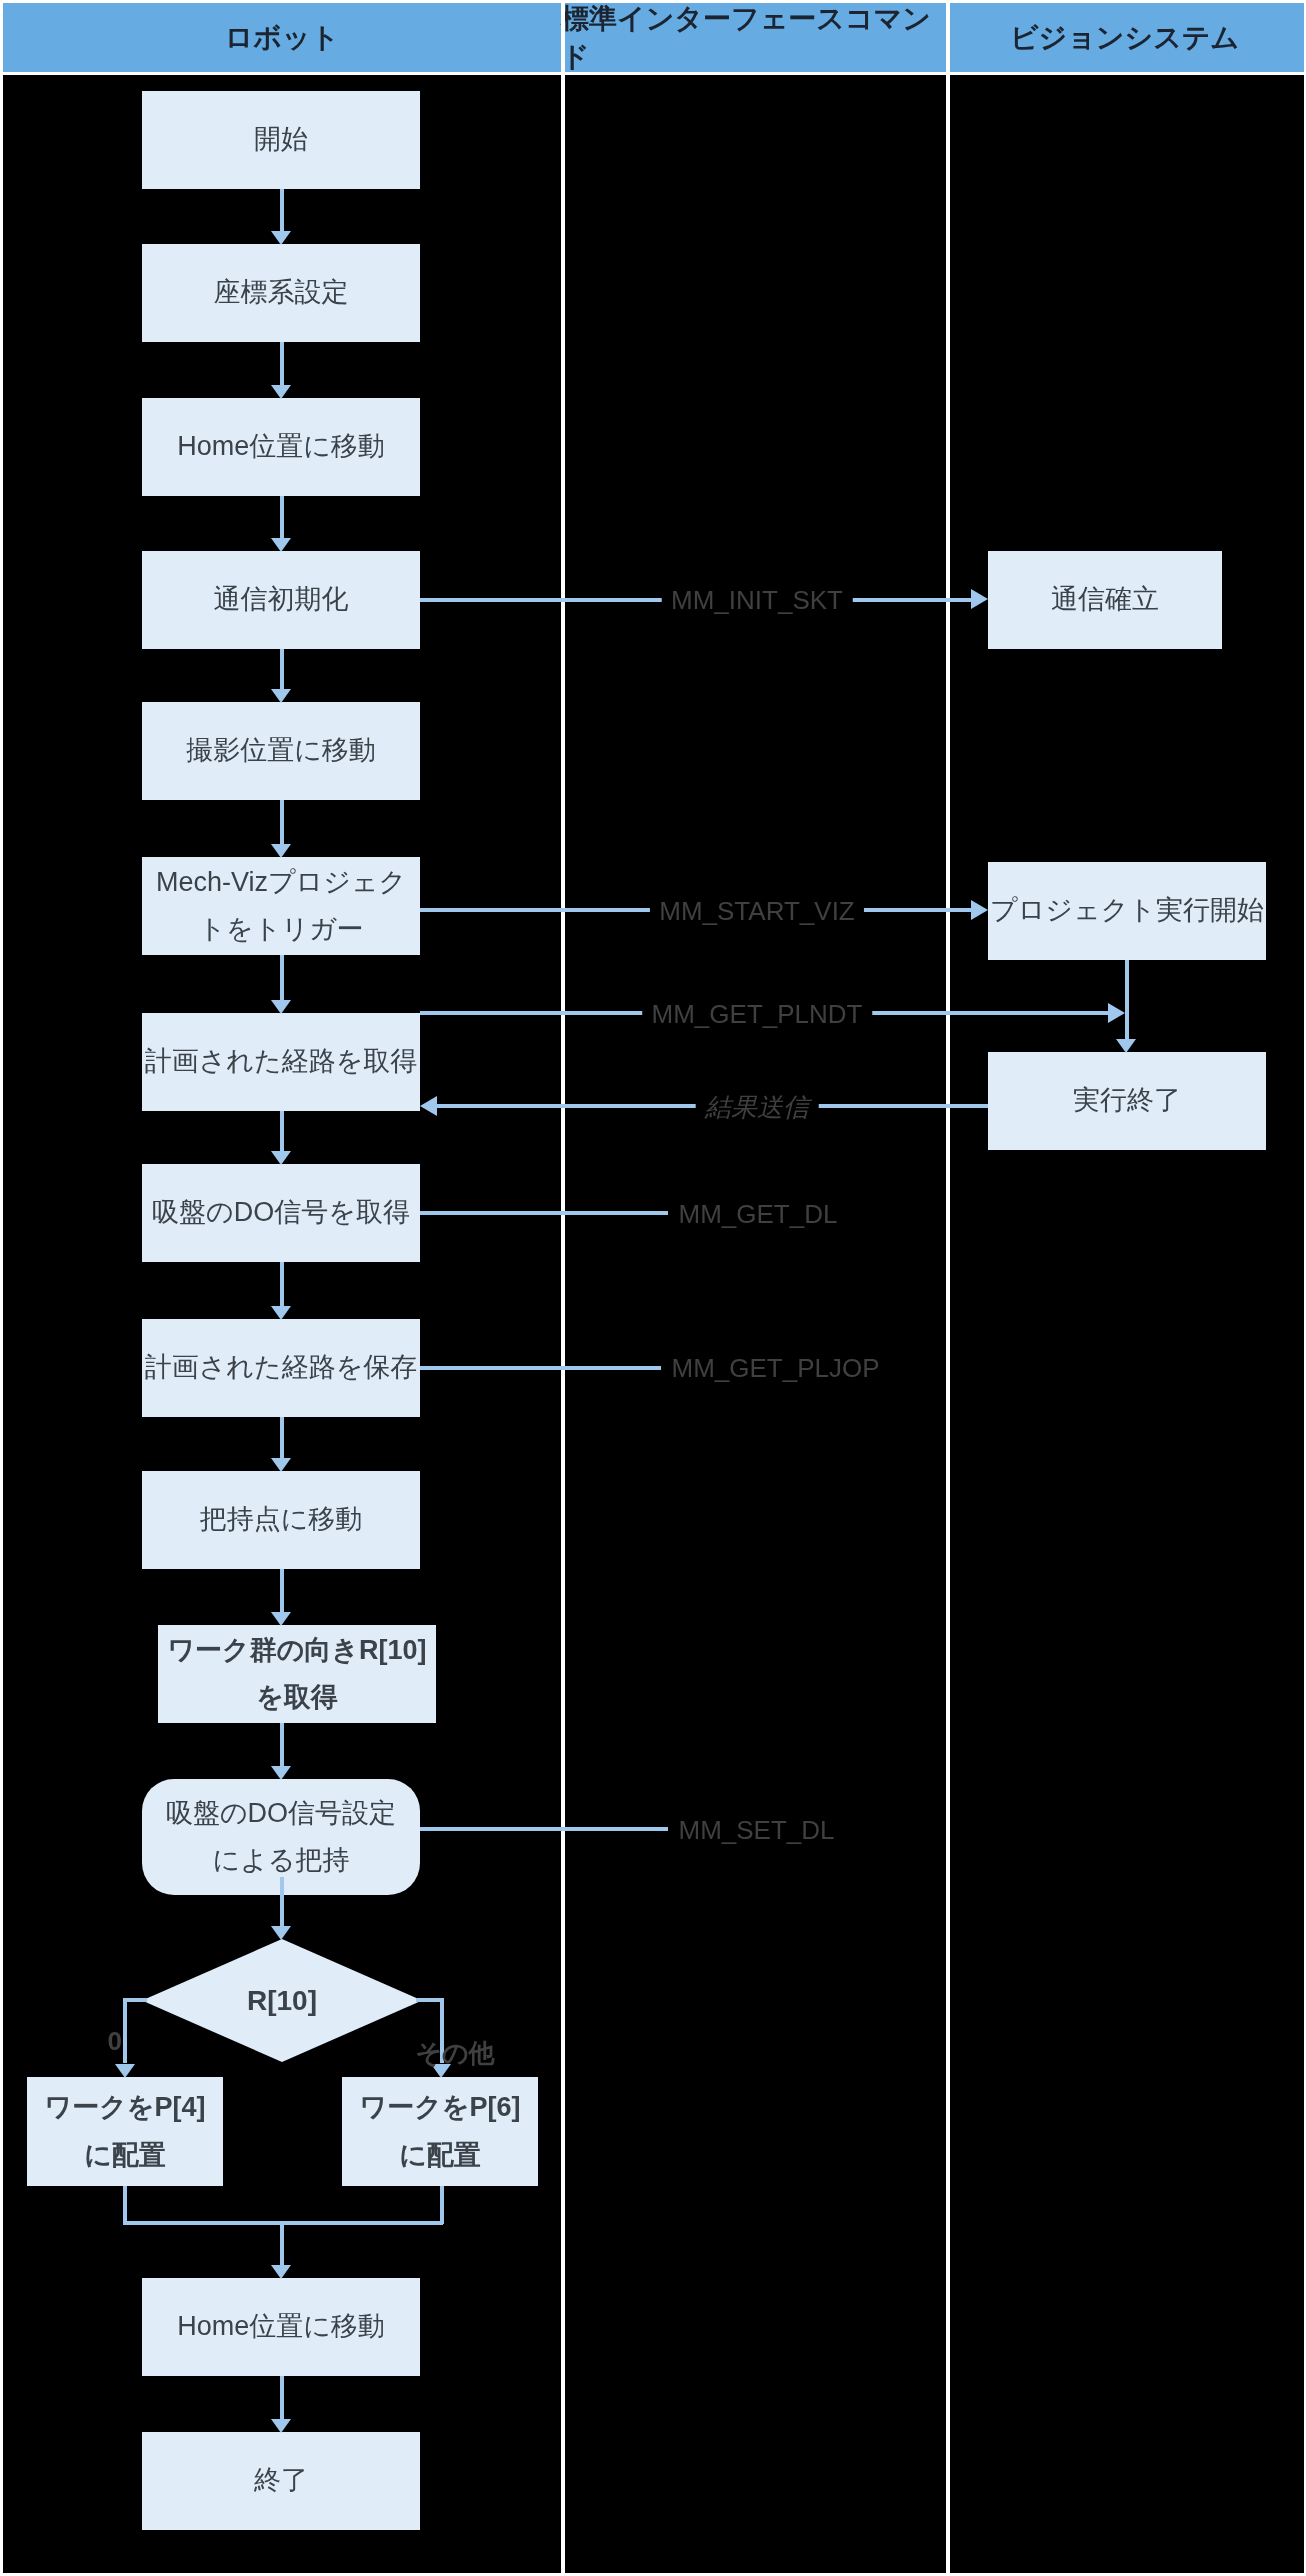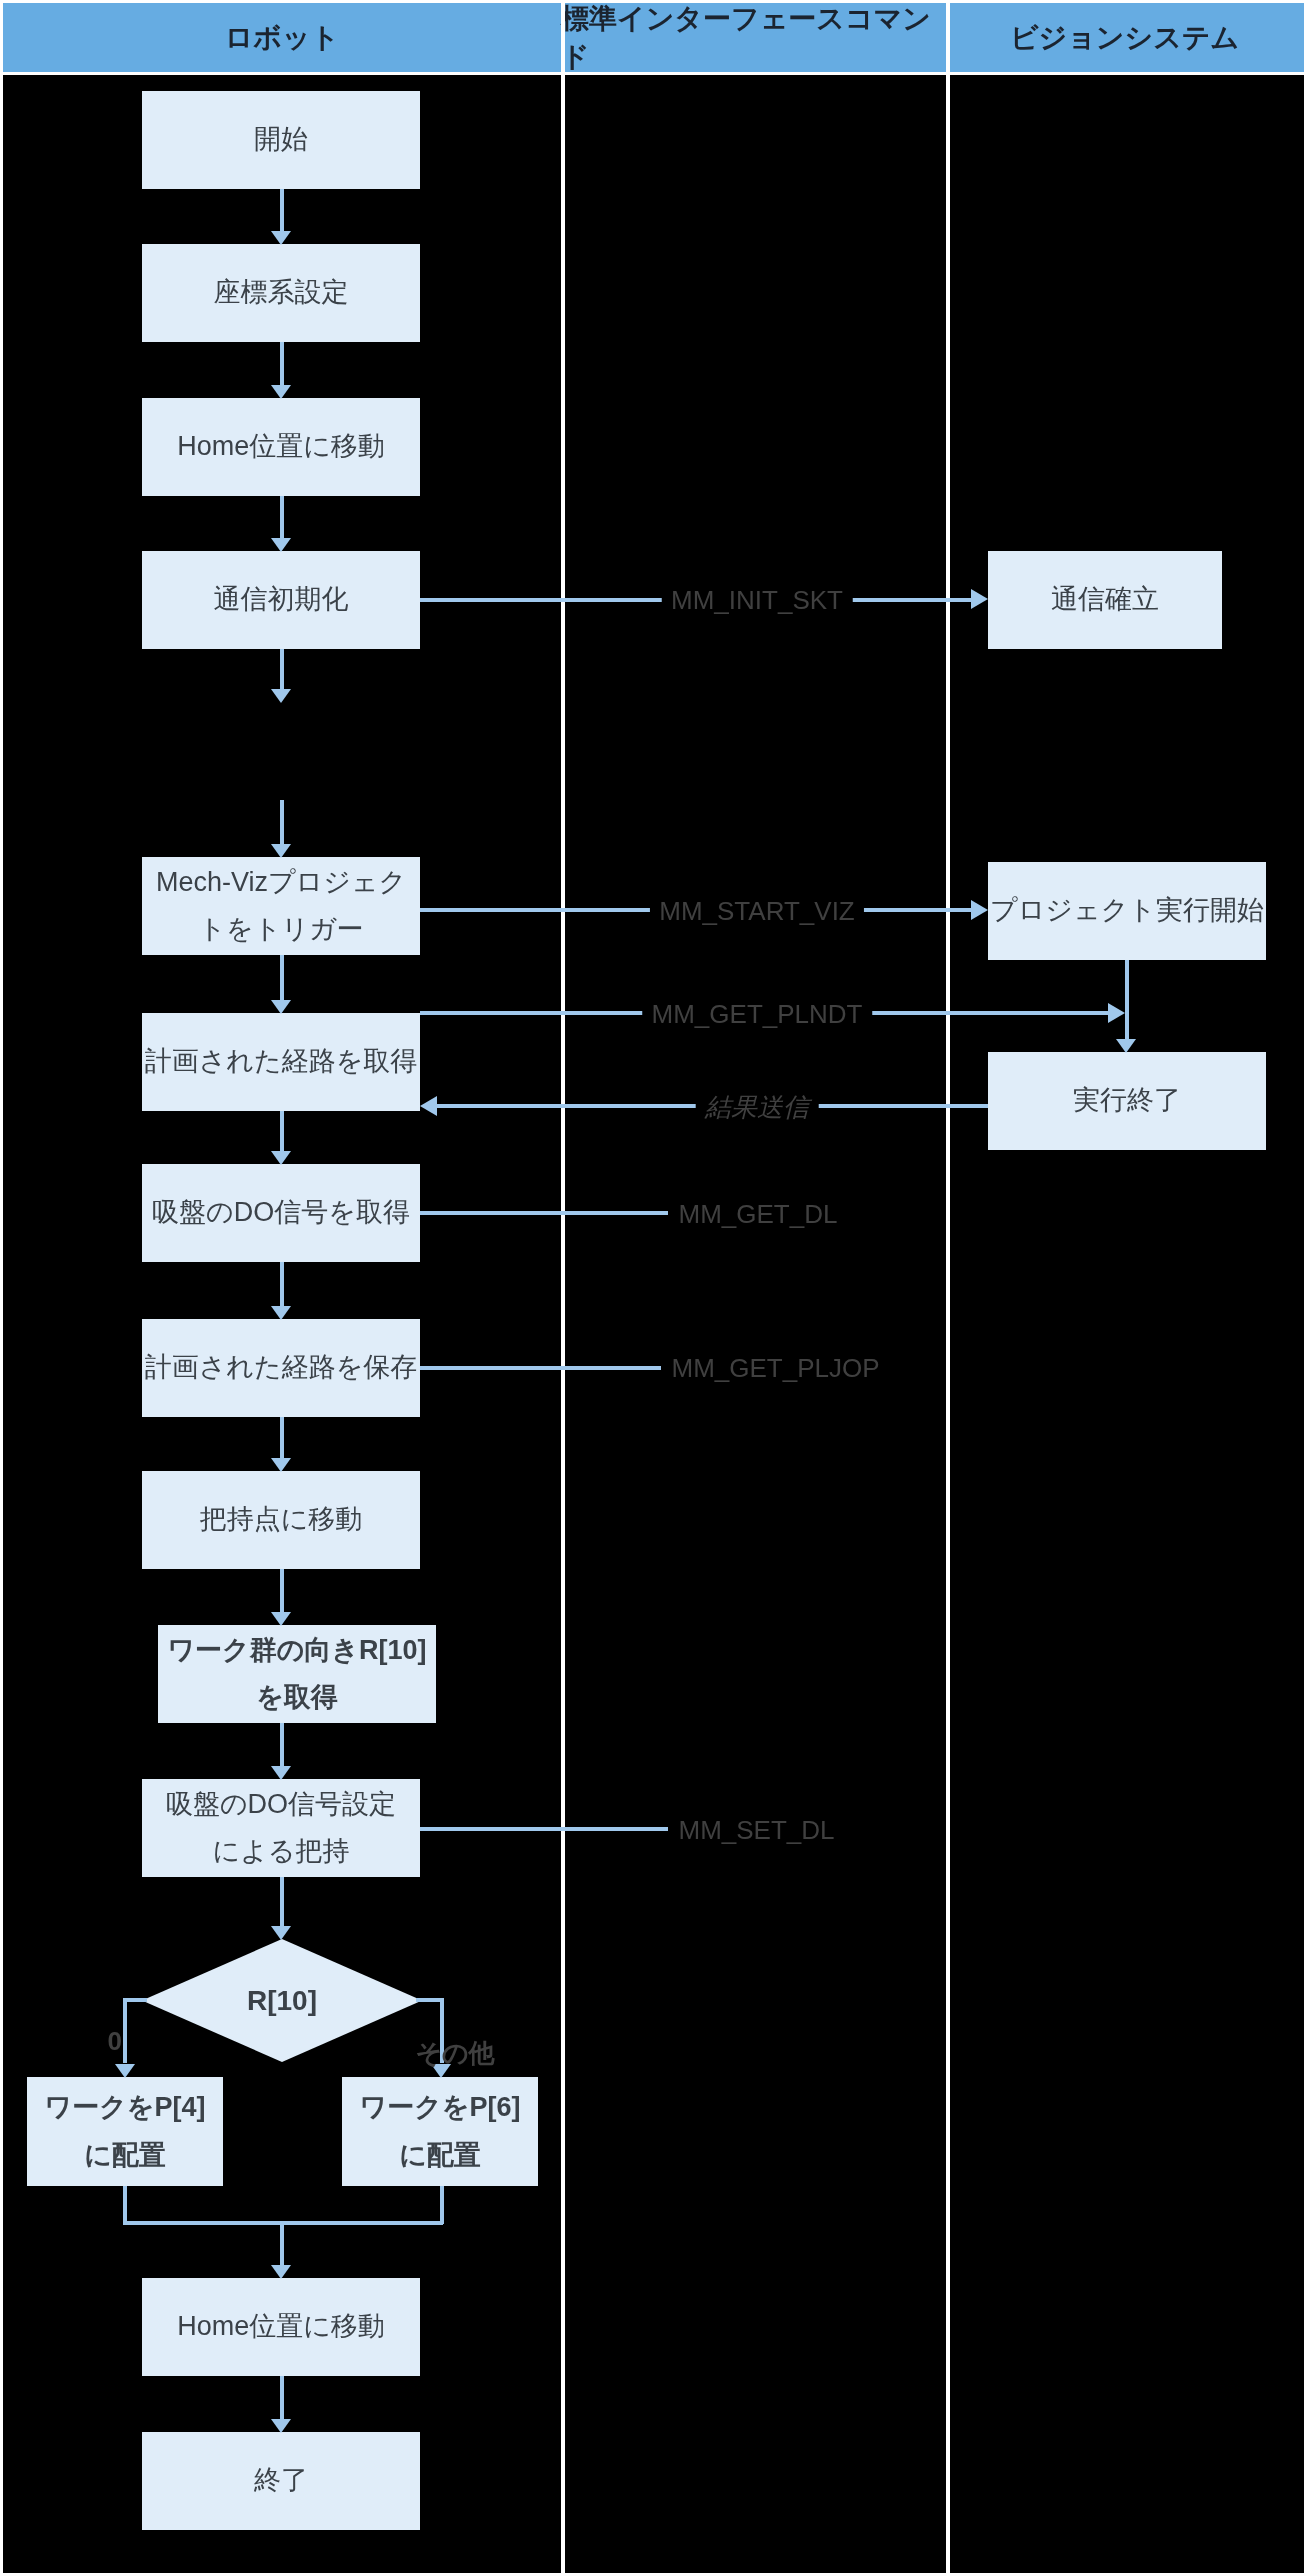--- a/index.html
+++ b/index.html
@@ -75,29 +75,30 @@
     <div class="header-cell" style="left:943px;width:357px;">ビジョンシステム</div>
   </div>
 
   <div class="vdivider" style="left:558px;"></div>
   <div class="vdivider" style="left:943px;"></div>
 
   <div class="box" style="left:139px;top:88px;width:278px;height:98px;">開始</div>
   <div class="box" style="left:139px;top:241px;width:278px;height:98px;">座標系設定</div>
   <div class="box" style="left:139px;top:395px;width:278px;height:98px;">Home位置に移動</div>
   <div class="box" style="left:139px;top:548px;width:278px;height:98px;">通信初期化</div>
+  <div class="box" style="left:139px;top:699px;width:278px;height:98px;">撮影位置に移動</div>
   <div class="box" style="left:139px;top:854px;width:278px;height:98px;">Mech-Vizプロジェク
 トをトリガー</div>
   <div class="box" style="left:139px;top:1010px;width:278px;height:98px;">計画された経路を取得</div>
   <div class="box" style="left:139px;top:1161px;width:278px;height:98px;">吸盤のDO信号を取得</div>
   <div class="box" style="left:139px;top:1316px;width:278px;height:98px;">計画された経路を保存</div>
   <div class="box" style="left:139px;top:1468px;width:278px;height:98px;">把持点に移動</div>
   <div class="box bold" style="left:139px;top:1622px;width:278px;height:98px;margin-left:16px;">ワーク群の向きR[10]
 を取得</div>
-  <div class="box" style="left:139px;top:1776px;width:278px;height:98px;">吸盤のDO信号設定
+  <div class="box" style="left:139px;top:1776px;width:278px;height:116px;border-radius:32px;">吸盤のDO信号設定
 による把持</div>
 
   <div class="diamond" style="left:139px;top:1936px;width:280px;height:123px;">R[10]</div>
 
   <div class="box bold" style="left:24px;top:2074px;width:196px;height:109px;">ワークをP[4]
 に配置</div>
   <div class="box bold" style="left:339px;top:2074px;width:196px;height:109px;">ワークをP[6]
 に配置</div>
 
   <div class="box" style="left:139px;top:2275px;width:278px;height:98px;">Home位置に移動</div>

